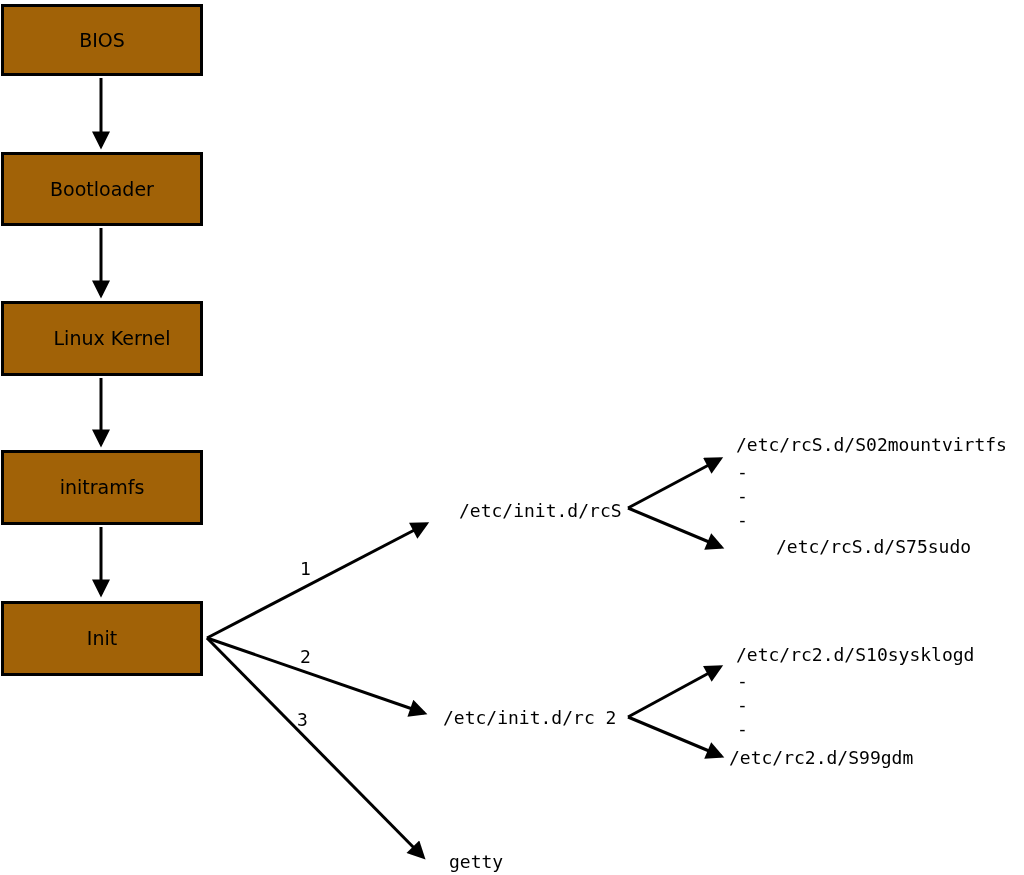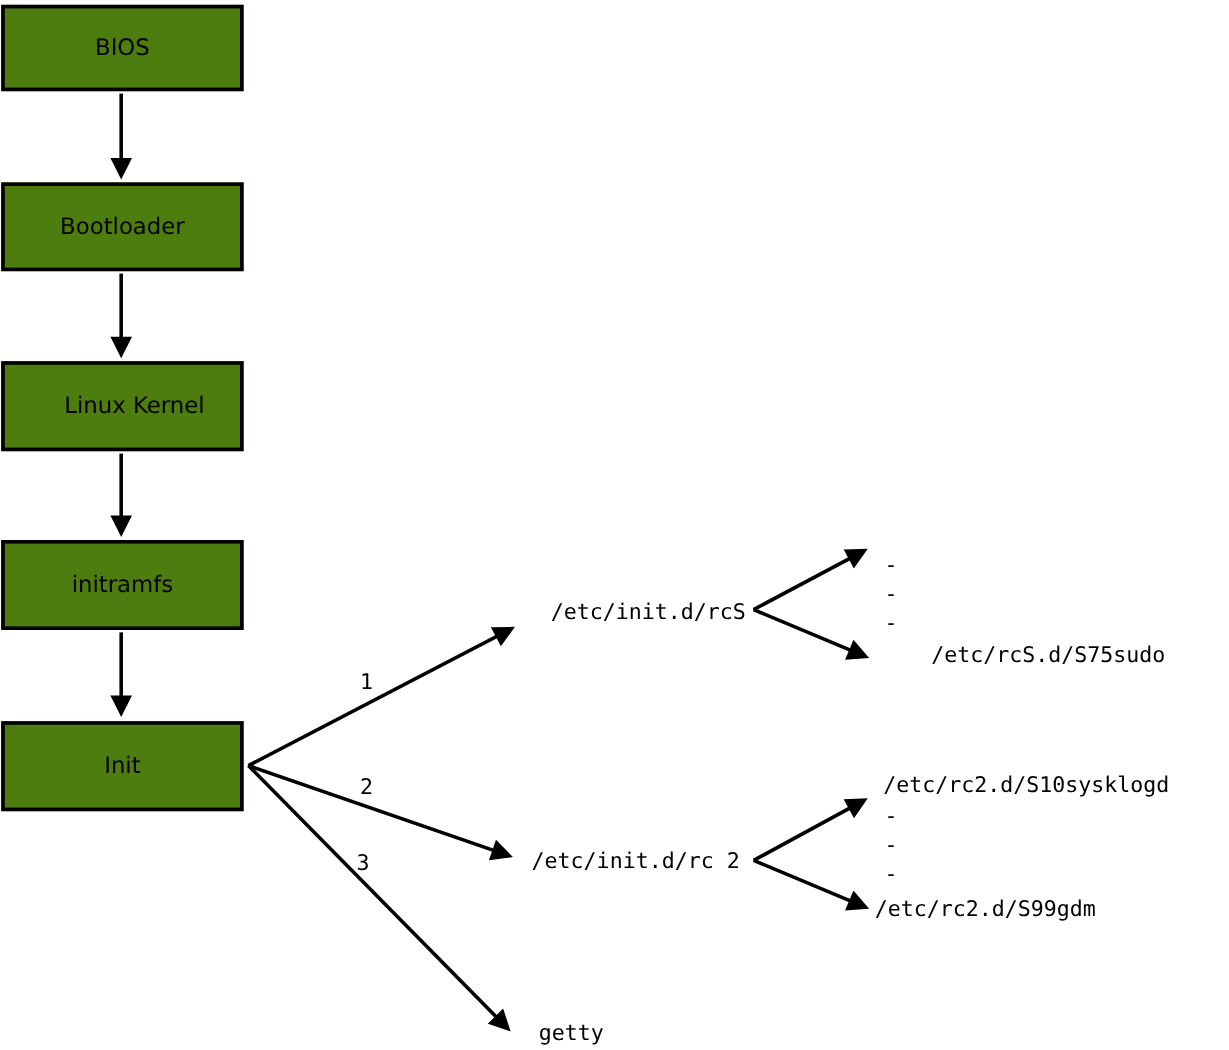--- a/index.html
+++ b/index.html
@@ -11,21 +11,21 @@
     font-family: "DejaVu Sans", sans-serif;
     color: #000000;
     overflow: hidden;
   }
   .flow-box {
     position: absolute;
     left: 1px;
     width: 202px;
     box-sizing: border-box;
     border: 3px solid #000000;
-    background: #4d7c0f;
+    background: #a16207;
     display: flex;
     align-items: center;
     justify-content: center;
     font-size: 19px;
     line-height: 1;
   }
   .box-bios        { top: 4px;   height: 72px; }
   .box-bootloader  { top: 152px; height: 74px; }
   .box-kernel      { top: 301px; height: 75px; padding-left: 20px; }
   .box-initramfs   { top: 450px; height: 75px; }
@@ -99,20 +99,21 @@
   </div>
 
   <div class="mono" style="left:300px; top:560px;">1</div>
   <div class="mono" style="left:300px; top:648px;">2</div>
   <div class="mono" style="left:297px; top:711px;">3</div>
 
   <div class="mono" style="left:447px; top:502px;margin-left:12px;">/etc/init.d/rcS</div>
   <div class="mono" style="left:443px; top:709px;">/etc/init.d/rc 2</div>
   <div class="mono" style="left:449px; top:853px;">getty</div>
 
+  <div class="mono" style="left:736px; top:436px;">/etc/rcS.d/S02mountvirtfs</div>
   <div class="mono" style="left:737px; top:463px;">-</div>
   <div class="mono" style="left:737px; top:487px;">-</div>
   <div class="mono" style="left:737px; top:511px;">-</div>
   <div class="mono" style="left:776px; top:538px;">/etc/rcS.d/S75sudo</div>
 
   <div class="mono" style="left:736px; top:646px;">/etc/rc2.d/S10sysklogd</div>
   <div class="mono" style="left:737px; top:672px;">-</div>
   <div class="mono" style="left:737px; top:696px;">-</div>
   <div class="mono" style="left:737px; top:720px;">-</div>
   <div class="mono" style="left:729px; top:749px;">/etc/rc2.d/S99gdm</div>

